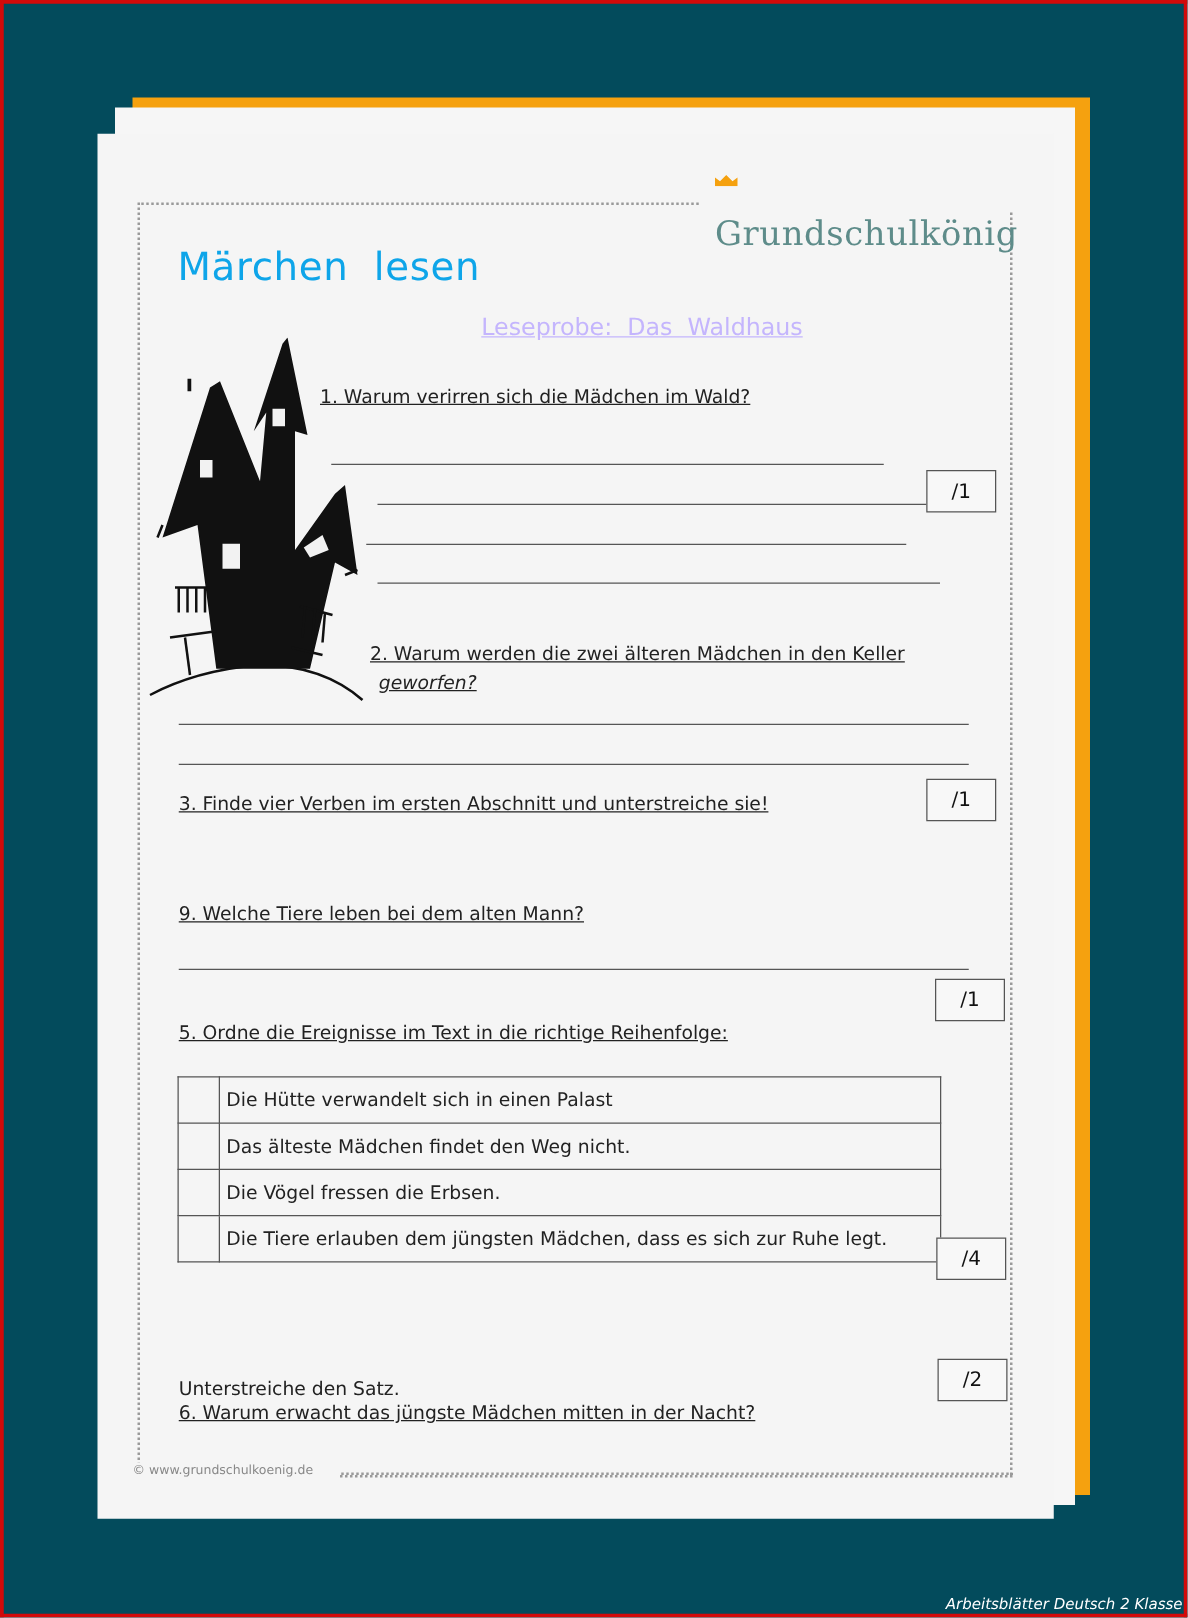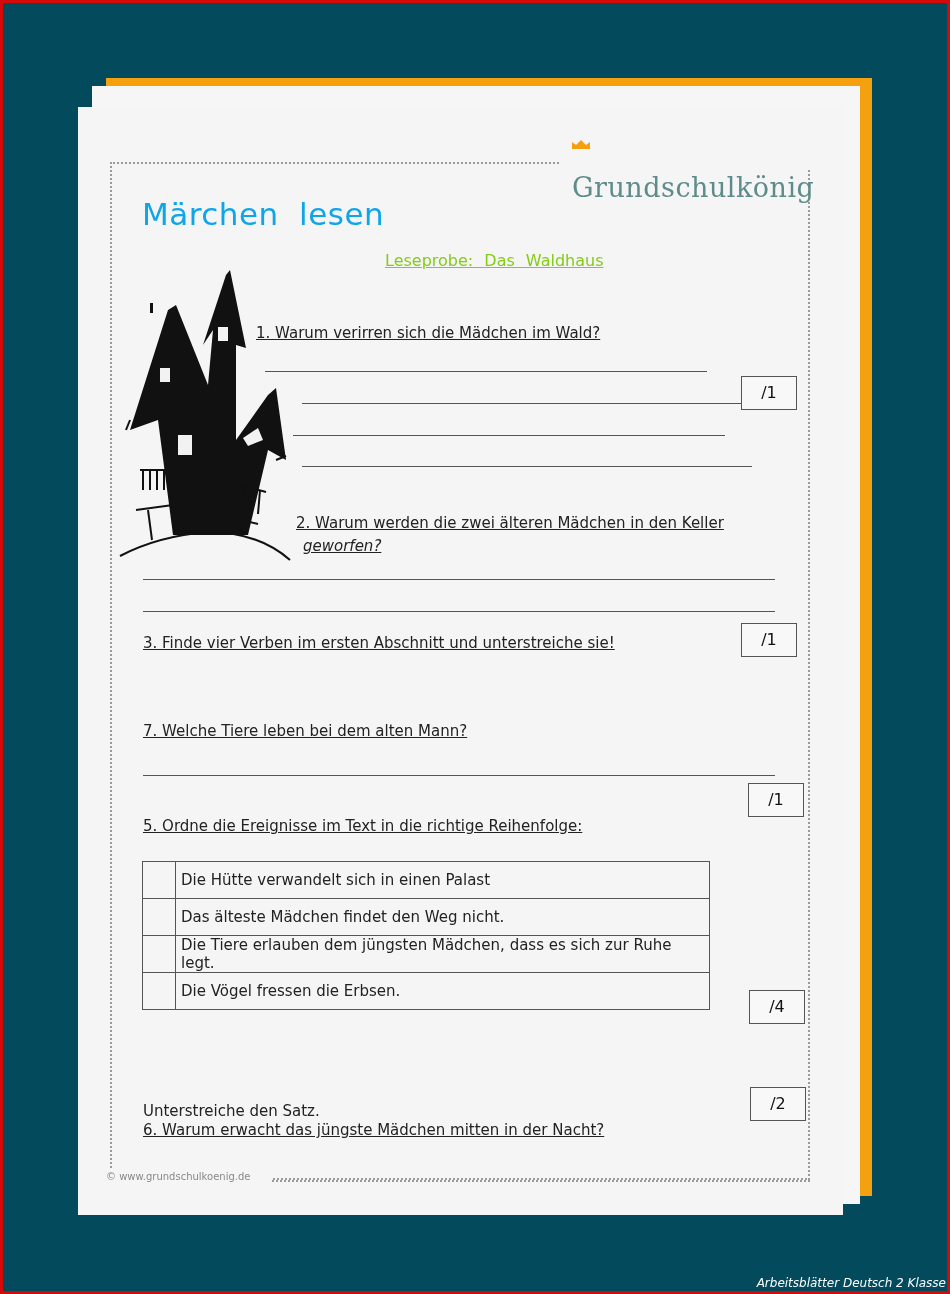--- a/index.html
+++ b/index.html
@@ -8,27 +8,27 @@
   .frame-bottom { position:absolute; left:0; right:0; bottom:0; height:3px; background:#d20a0a; }
   .orange-page { position:absolute; left:106px; top:78px; width:766px; height:1118px; background:#f5a10f; }
   .page-back { position:absolute; left:92px; top:86px; width:768px; height:1118px; background:#f6f6f6; }
   .page { position:absolute; left:78px; top:107px; width:765px; height:1108px; background:#f5f5f5; }
   .dotted-box { position:absolute; left:110px; top:162px; width:700px; height:1018px; border-left:2px dotted #9a9a9a; border-right:2px dotted #9a9a9a; border-top:2px dotted #9a9a9a; border-bottom:2px dotted #9a9a9a; box-sizing:border-box; }
   .dotted-top-mask { position:absolute; left:560px; top:155px; width:260px; height:14px; background:#f5f5f5; }
   .dotted-bottom-mask { position:absolute; left:104px; top:1170px; width:168px; height:16px; background:#f5f5f5; }
   .logo { position:absolute; left:572px; top:140px; font-family:"DejaVu Serif", serif; font-size:27px; color:#5e8c8a; letter-spacing:0.5px;margin-top:32px; }
   .crown { position:absolute; left:571px; top:139px; width:20px; height:10px; }
   .title { position:absolute; left:142px; top:196px; font-size:31px; color:#0ea5e9; letter-spacing:0.5px; word-spacing:10px; }
-  .subtitle { position:absolute; left:385px; top:251px; font-size:16px; color:#84cc16; text-decoration:underline; word-spacing:6px; }
+  .subtitle { position:absolute; left:385px; top:251px; font-size:19px; color:#c4b5fd; text-decoration:underline; word-spacing:6px; }
   .q { position:absolute; font-size:15px; color:#222; text-decoration:underline; }
   .plain { position:absolute; font-size:15px; color:#222; }
   .line { position:absolute; height:1px; background:#555; }
   .score { position:absolute; width:56px; height:34px; border:1px solid #555; background:#f8f8f8; box-sizing:border-box; font-size:16px; color:#111; text-align:center; line-height:32px; }
   .house { position:absolute; left:118px; top:270px; width:180px; height:296px; }
-  table.order { position:absolute; left:142px; top:861px; width:568px; border-collapse:collapse; }
+  table.order { position:absolute; left:142px; top:861px; width:611px; border-collapse:collapse; }
   table.order td { border:1px solid #555; height:36px; font-size:15px; color:#222; padding:0 0 0 5px; }
   table.order td.num { width:32px; padding:0; }
   .footer { position:absolute; left:106px; top:1171px; font-size:10px; color:#888; }
   .footer-dots { position:absolute; left:272px; top:1180px; width:538px; border-top:2px dotted #9a9a9a; }
   .watermark { position:absolute; right:4px; bottom:4px; font-size:12px; color:#fff; font-style:italic; }
 </style>
 </head>
 <body>
 
 <div class="orange-page"></div>
@@ -66,57 +66,57 @@
     <line x1="122" y1="215" x2="148" y2="222"></line>
       <line x1="126" y1="215" x2="124" y2="240"></line>
       <line x1="134" y1="217" x2="132" y2="242"></line>
       <line x1="142" y1="220" x2="140" y2="244"></line>
     <line x1="115" y1="248" x2="140" y2="254"></line>
     <line x1="8" y1="160" x2="12" y2="150"></line>
       <line x1="158" y1="190" x2="168" y2="186"></line>
   </g>
 </svg>
 
-<div class="q" style="left:256px; top:324px;text-decoration:underline;">1. Warum verirren sich die Mädchen im Wald?</div>
+<div class="q" style="left:256px; top:308px;text-decoration:underline;">1. Warum verirren sich die Mädchen im Wald?</div>
 <div class="line" style="left:265px; top:371px; width:442px;"></div>
 <div class="line" style="left:302px; top:403px; width:440px;"></div>
 <div class="line" style="left:293px; top:435px; width:432px;"></div>
 <div class="line" style="left:302px; top:466px; width:450px;"></div>
 <div class="score" style="left:741px; top:376px;">/1</div>
 
 <div class="q" style="left:296px; top:514px;">2. Warum werden die zwei älteren Mädchen in den Keller</div>
 <div class="q" style="left:303px; top:537px;font-style:italic;">geworfen?</div>
 <div class="line" style="left:143px; top:579px; width:632px;"></div>
 <div class="line" style="left:143px; top:611px; width:632px;"></div>
 
 <div class="q" style="left:143px; top:634px;">3. Finde vier Verben im ersten Abschnitt und unterstreiche sie!</div>
 <div class="score" style="left:741px; top:623px;">/1</div>
 
-<div class="q" style="left:143px; top:722px;">7. Welche Tiere leben bei dem alten Mann?</div>
+<div class="q" style="left:143px; top:722px;">9. Welche Tiere leben bei dem alten Mann?</div>
 <div class="line" style="left:143px; top:775px; width:632px;"></div>
 <div class="score" style="left:748px; top:783px;">/1</div>
 
 <div class="q" style="left:143px; top:817px;">5. Ordne die Ereignisse im Text in die richtige Reihenfolge:</div>
 <table class="order">
   <tbody>
       <tr>
     <td class="num"></td>
     <td>Die Hütte verwandelt sich in einen Palast</td>
   </tr>
   <tr>
     <td class="num"></td>
     <td>Das älteste Mädchen findet den Weg nicht.</td>
   </tr>
   <tr>
     <td class="num"></td>
-    <td>Die Tiere erlauben dem jüngsten Mädchen, dass es sich zur Ruhe legt.</td>
+    <td>Die Vögel fressen die Erbsen.</td>
   </tr>
   <tr>
     <td class="num"></td>
-    <td>Die Vögel fressen die Erbsen.</td>
+    <td>Die Tiere erlauben dem jüngsten Mädchen, dass es sich zur Ruhe legt.</td>
   </tr>
 </tbody>
   </table>
 <div class="score" style="left:749px; top:990px;">/4</div>
 
 <div class="q" style="left:143px; top:1081px;margin-top:40px;">6. Warum erwacht das jüngste Mädchen mitten in der Nacht?</div>
 <div class="plain" style="left:143px; top:1102px;">Unterstreiche den Satz.</div>
 <div class="score" style="left:750px; top:1087px;">/2</div>
 
 <div class="footer">© www.grundschulkoenig.de</div>

